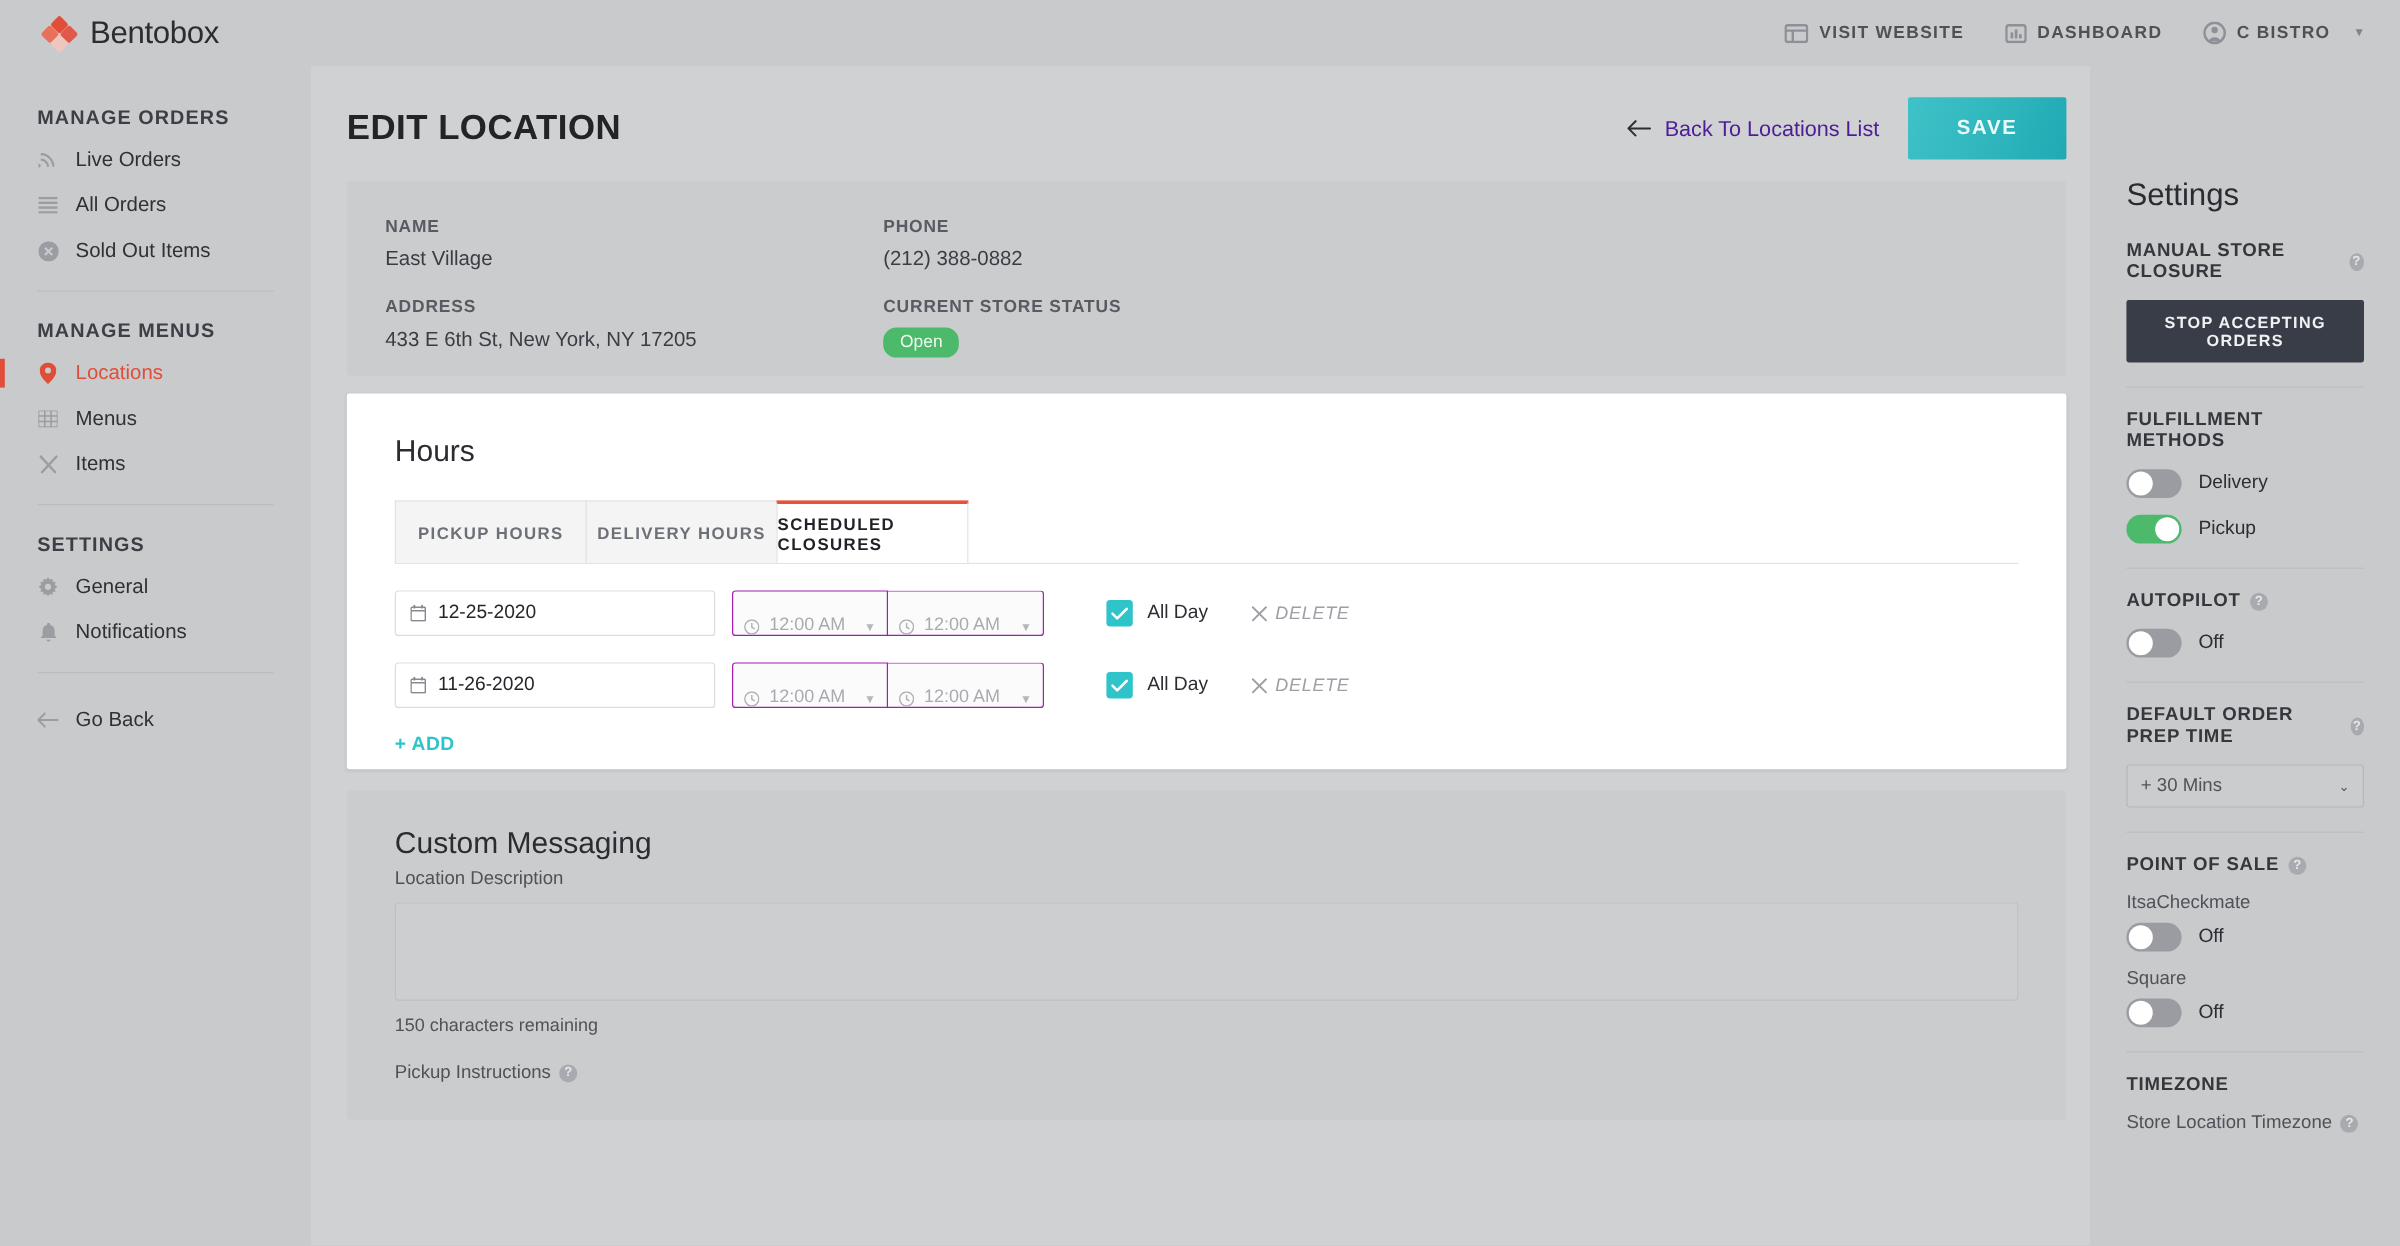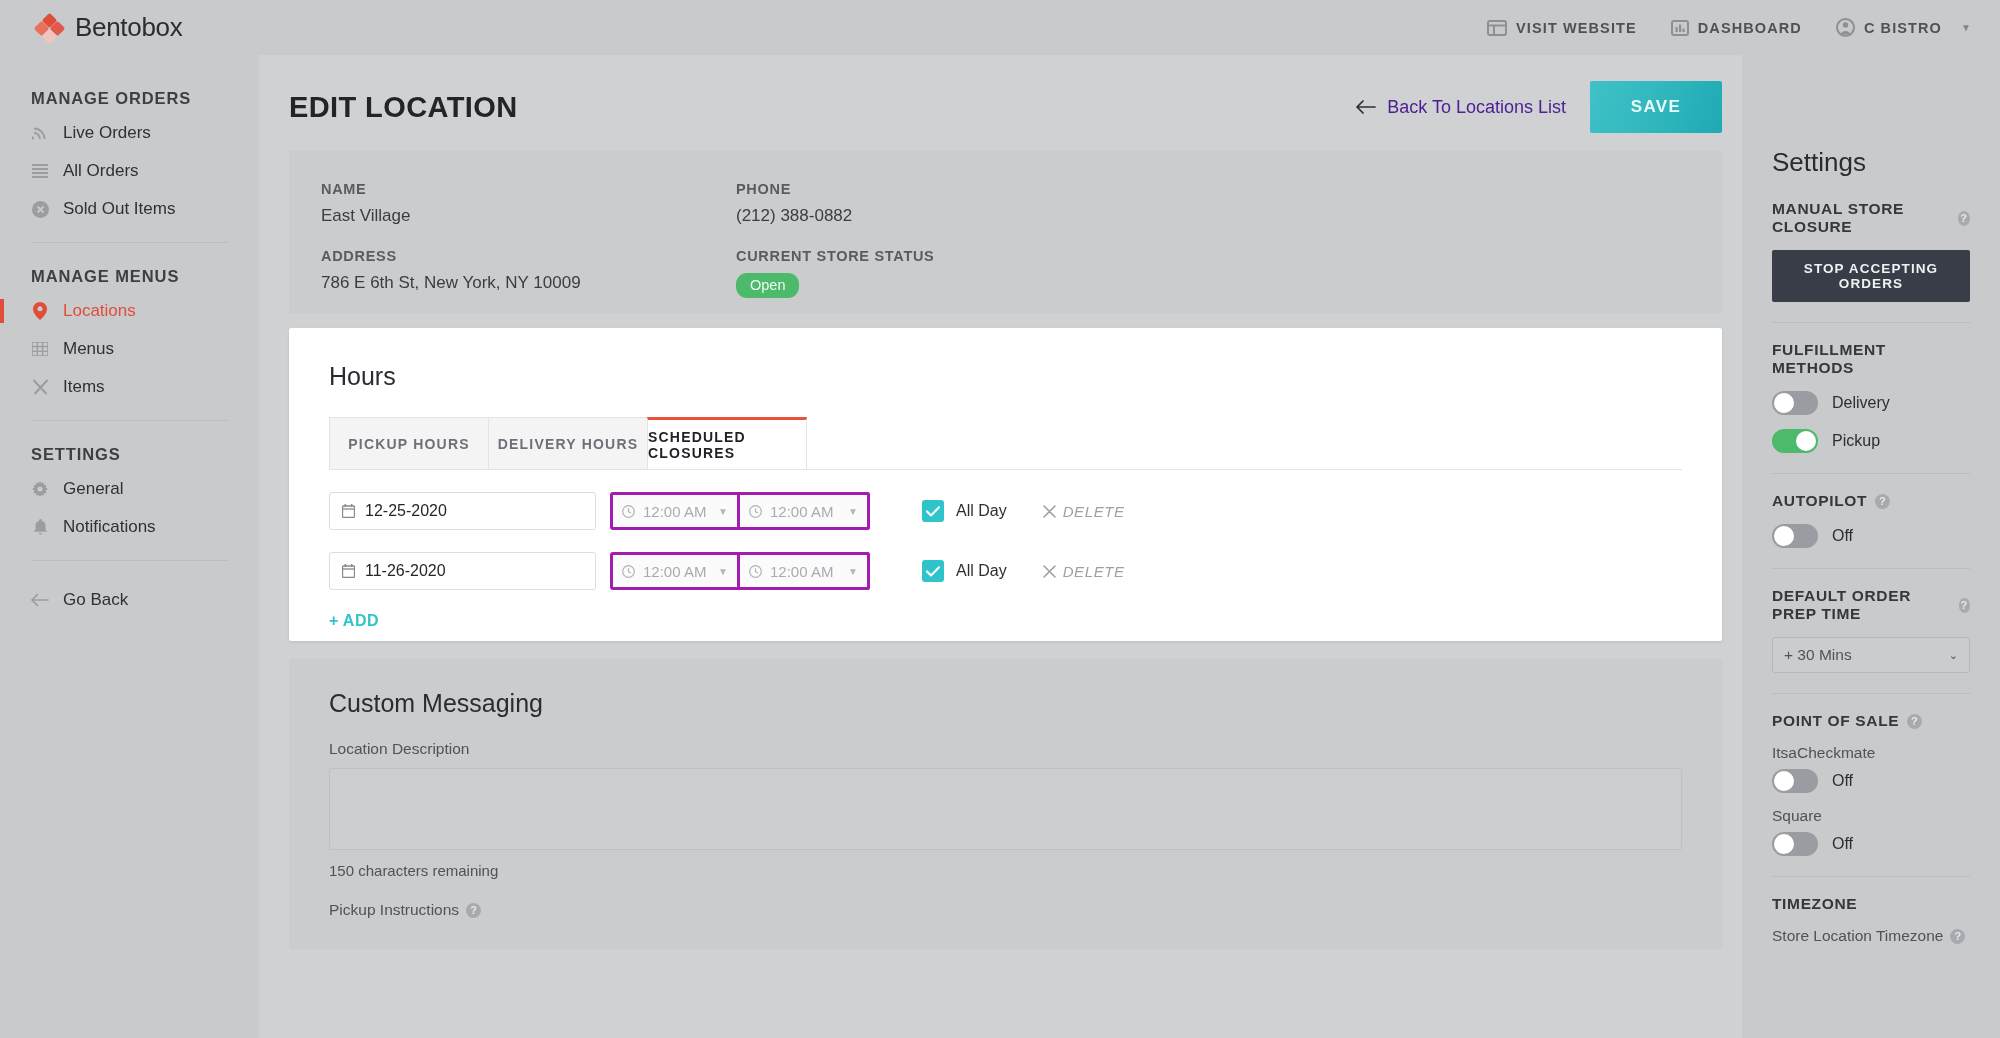--- a/index.html
+++ b/index.html
@@ -126,22 +126,22 @@
   .closure-row {
     display: flex; align-items: center; padding-top: 22px; gap: 0;
   }
   .date-field {
     width: 267px; height: 38px; border: 1px solid #dcdde0; border-radius: 3px;
     display: flex; align-items: center; gap: 10px; padding: 0 12px;
     font-size: 16px; color: #24262b; background: #fff;
   }
   .time-group { display: flex; margin-left: 14px; }
   .time-field {
-    width: 130px; height: 38px; border: 3px solid #a21caf; background: #fbfbfc;
-    display: flex; align-items: center; gap: 8px; padding: 0 9px;
+    width: 130px; height: 38px; border: 1px solid #a21caf; background: #fbfbfc;
+    display: flex; align-items: flex-end; gap: 8px; padding: 0 9px;
     font-size: 15px; color: #a9abb0;
   }
   .time-field:first-child { border-radius: 3px 0 0 3px; }
   .time-field:last-child { border-radius: 0 3px 3px 0; border-left: none; }
   .time-field .chev { margin-left: auto; font-size: 10px; color: #b5b7bc; }
 
   .allday { display: flex; align-items: center; gap: 12px; margin-left: 52px; }
   .cbx {
     width: 22px; height: 22px; background: #2ec4c9; border-radius: 3px;
     display: flex; align-items: center; justify-content: center; cursor: pointer;
@@ -155,21 +155,21 @@
     margin-top: 22px; display: inline-flex; align-items: center; gap: 4px;
     color: #2ec4c9; font-size: 16px; font-weight: bold; letter-spacing: 0.5px;
     cursor: pointer;
   }
 
   
   .msg-card {
     margin: 18px 20px 0 30px; background: #cbccce; border-radius: 2px;
     padding: 30px 40px 20px 40px;
   }
-  .msg-h2 { font-size: 25px; color: #2a2c31; margin-bottom: 22px; }
+  .msg-h2 { font-size: 25px; color: #2a2c31; margin-bottom: 6px; }
   .field-label { font-size: 15.5px; color: #4f5258; margin-bottom: 10px; display:flex; gap:7px; align-items:center;}
   .textarea-box {
     height: 82px; border: 1px solid #bfc0c3; border-radius: 3px; background: #cdced0;
   }
   .char-note { font-size: 15px; color: #4f5258; margin-top: 12px; }
   .msg-sub { margin-top: 22px; }
 
   
   .settings {
     position: absolute; top: 55px; left: 1742px; width: 258px; height: 983px;
@@ -379,21 +379,21 @@
         </div>
         <button class="save-btn">SAVE</button>
       </div>
     </div>
 
     <div class="info-card">
       <div class="info-col">
         <div class="info-label">NAME</div>
         <div class="info-value">East Village</div>
         <div class="info-label">ADDRESS</div>
-        <div class="info-value">786 E 6th St, New York, NY 10009</div>
+        <div class="info-value">433 E 6th St, New York, NY 17205</div>
       </div>
       <div class="info-col">
         <div class="info-label">PHONE</div>
         <div class="info-value">(212) 388-0882</div>
         <div class="info-label">CURRENT STORE STATUS</div>
         <div class="info-value">
           <span class="badge-open">Open</span>
         </div>
       </div>
     </div>

